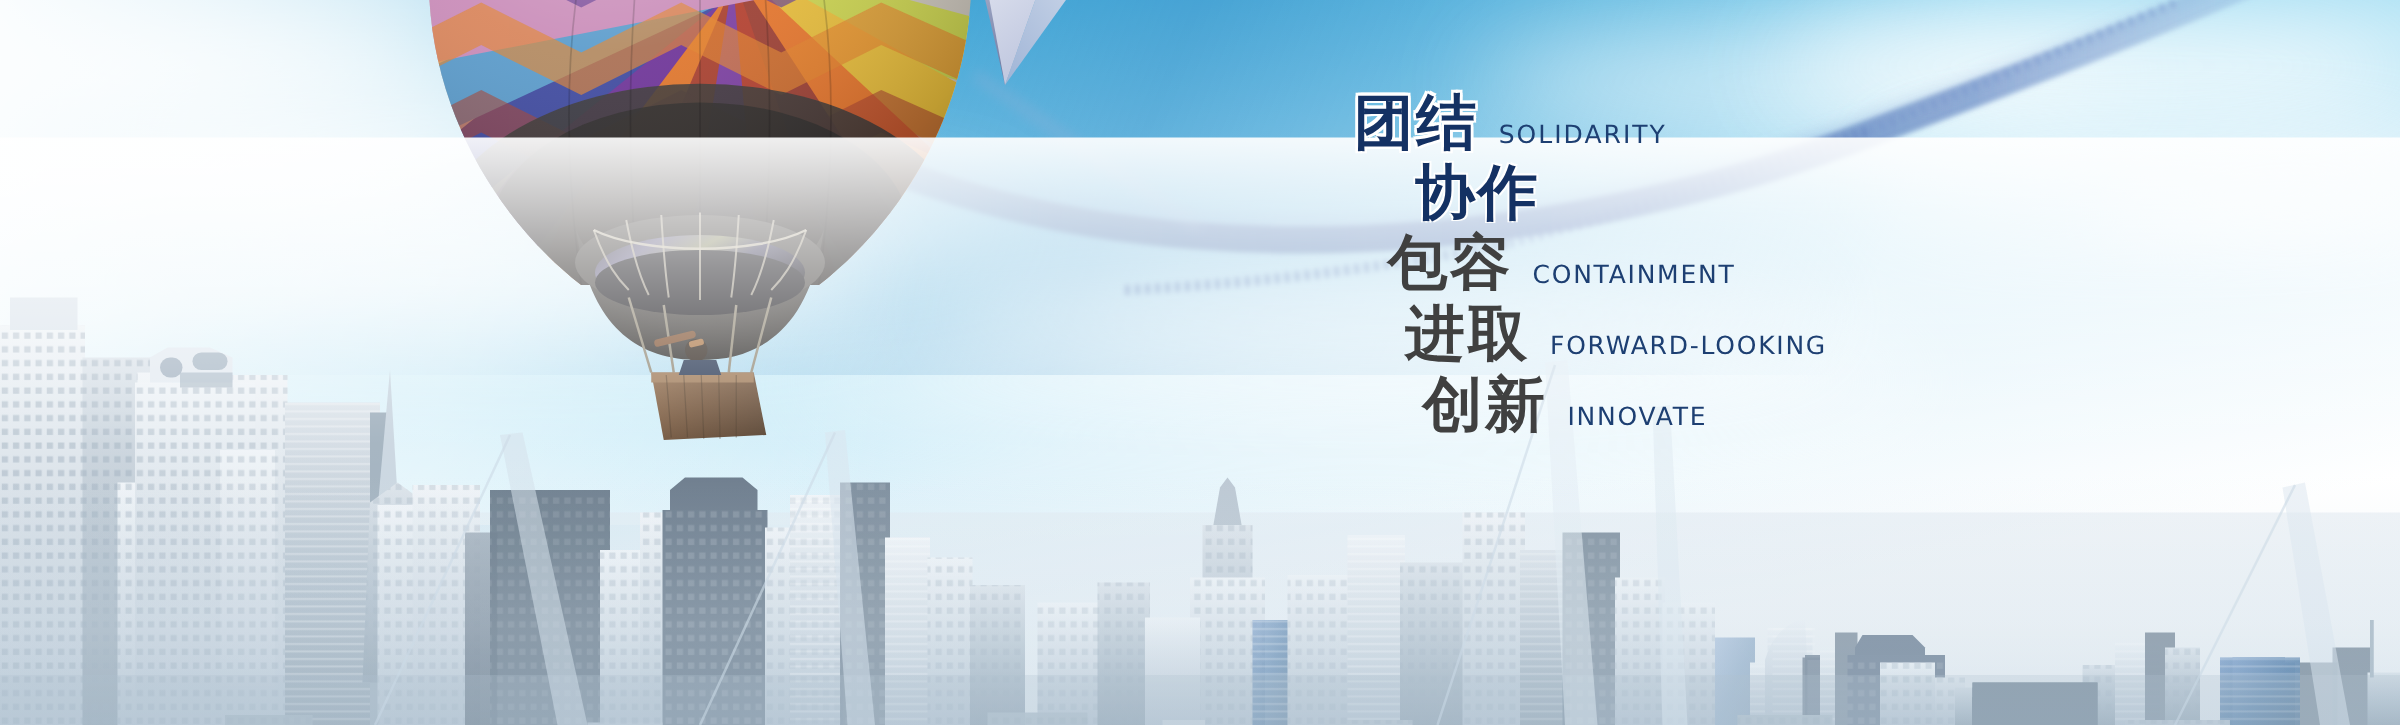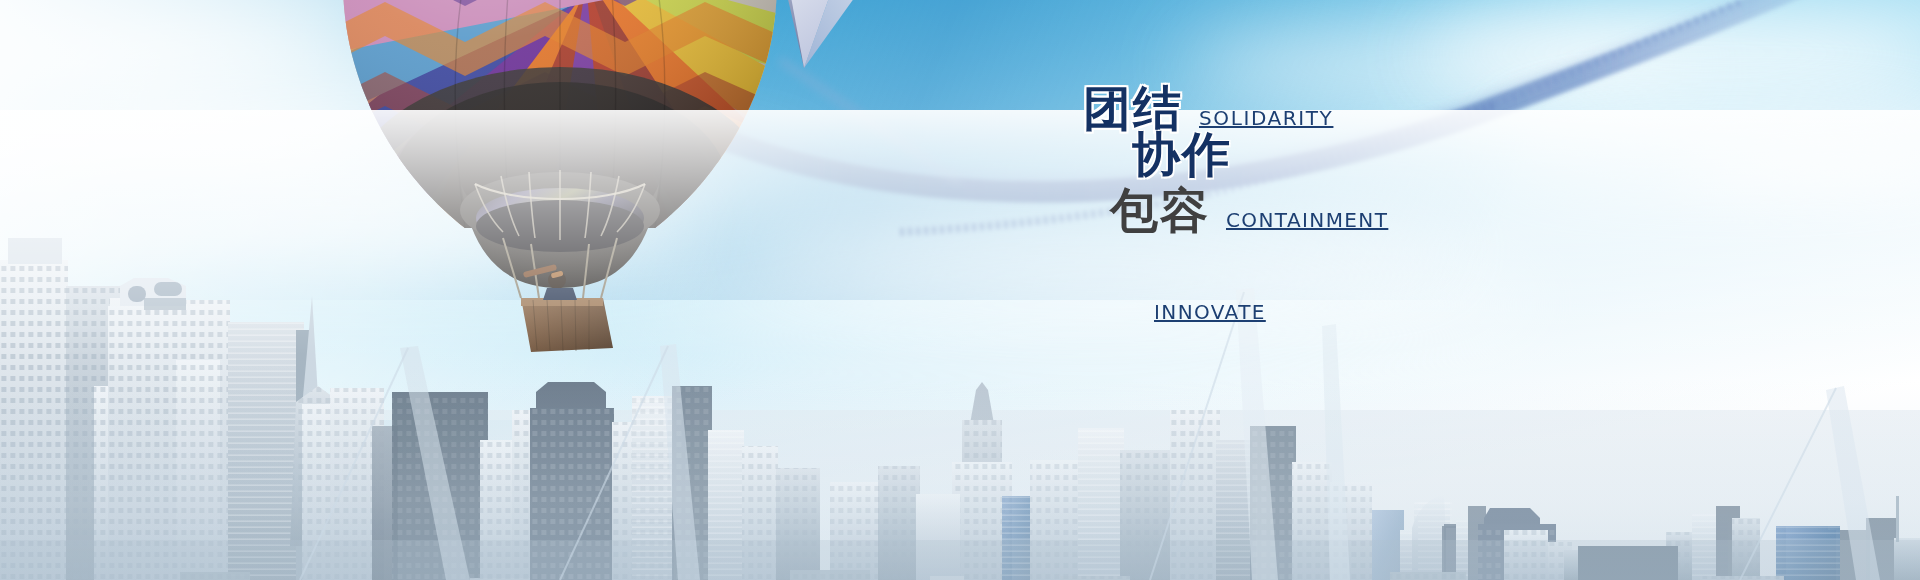--- a/index.html
+++ b/index.html
@@ -109,21 +109,20 @@
       -1.5px  1.5px 0 rgba(255,255,255,.95), 1.5px  1.5px 0 rgba(255,255,255,.95);
     margin-left: 36px;
   }
   .en{
     color:#1d3f72;
     font-size:20px;
     font-weight:400;
     letter-spacing:1.4px;
     margin-left:16px;
     font-family:"DejaVu Sans","Liberation Sans",sans-serif;
-    text-decoration:underline;
   }
   .line1 .en{letter-spacing:1.6px;}
 </style>
 </head>
 <body>
 
 <div id="banner">
 
   <div class="sky"></div>
   <div class="sky-topright"></div>
@@ -677,29 +676,34 @@
         <path d="M 1244,182 L 1150,470"></path>
         <path d="M 1836,278 L 1740,470"></path>
       </g>
     </svg>
 
     <div class="haze"></div>
     <div class="haze2"></div>
   </div>
 
   <div class="slogan">
-    <div class="line line1" style="left:1083px;top:84px;">
+    <div class="line line1" style="left:1083px;top:74px;">
       <span class="cn">团结</span>
       <span class="en">SOLIDARITY</span>
     </div>
     <div class="line line2" style="left:1096px;top:130px;">
       <span class="cn">协作</span>
     </div>
     <div class="line line3" style="left:1110px;top:186px;">
       <span class="cn">包容</span>
       <span class="en">CONTAINMENT</span>
     </div>
+    <div class="line line4" style="left:1124px;top:243px;">
+      <span class="cn">进取</span>
+      <span class="en">FORWARD-LOOKING</span>
+    </div>
     <div class="line line5" style="left:1138px;top:300px;">
+      <span class="cn">创新</span>
       <span class="en">INNOVATE</span>
     </div>
   </div>
 
 </div>
 
 </body></html>

